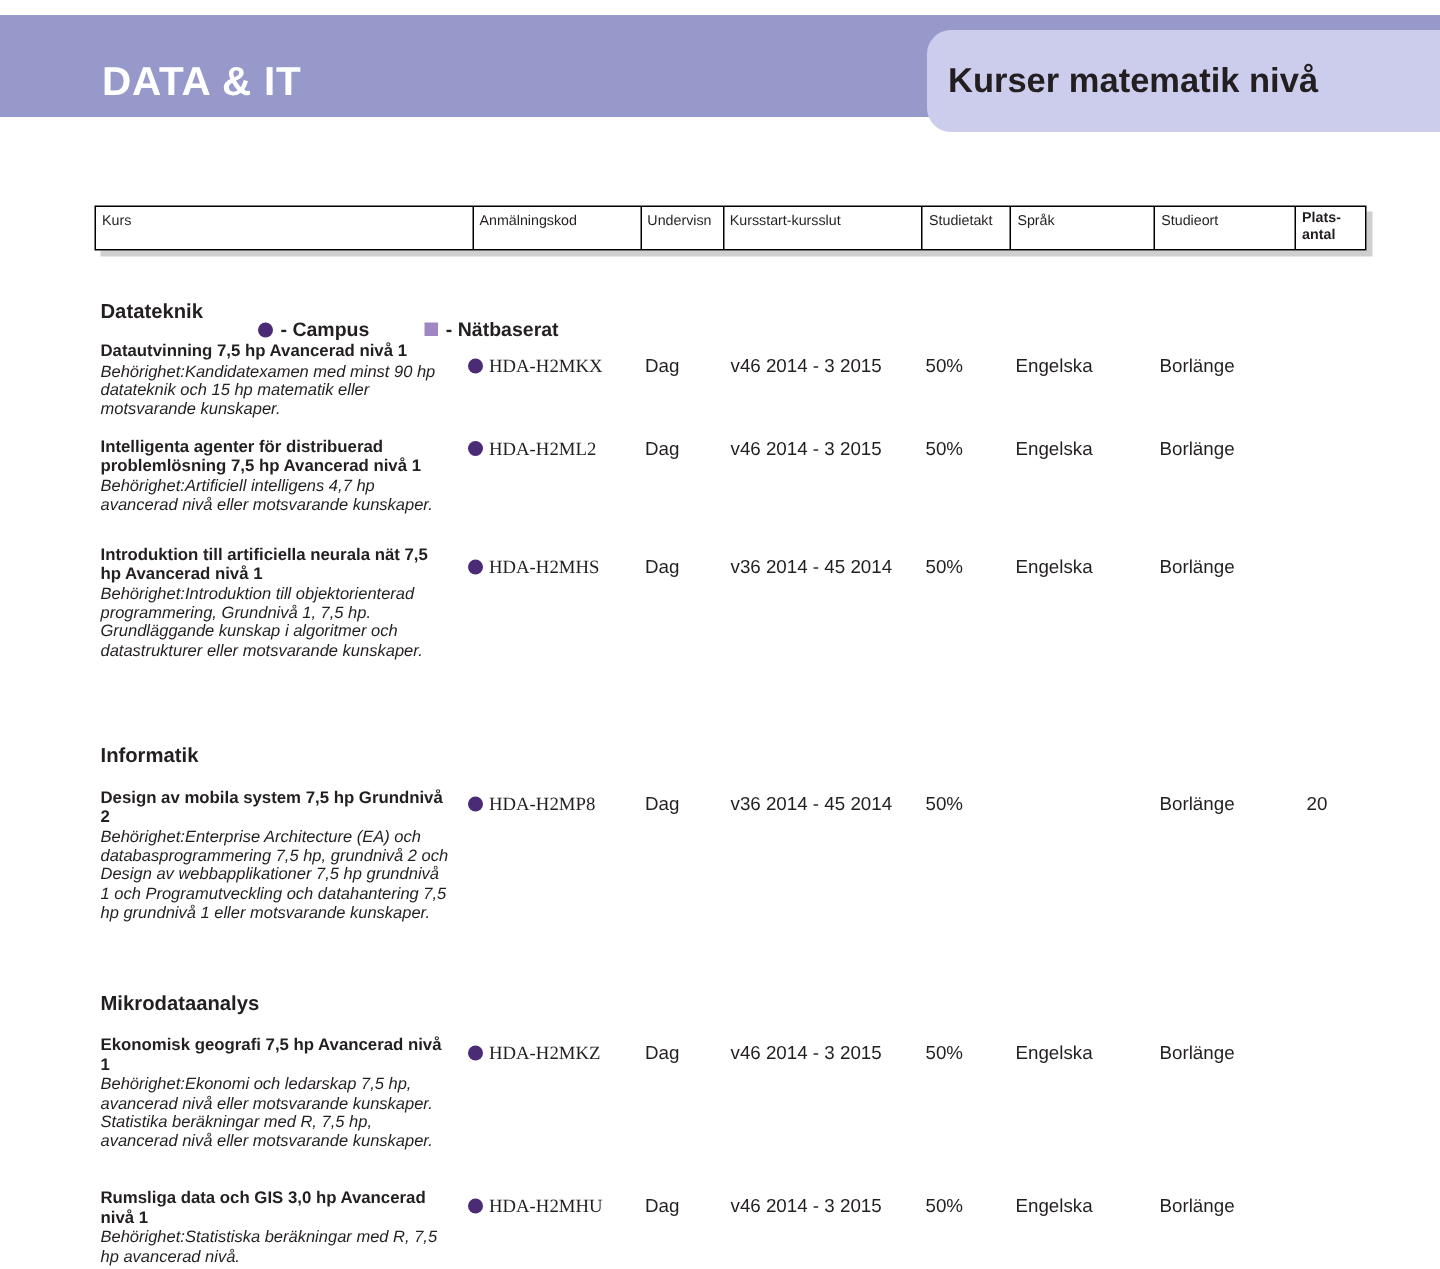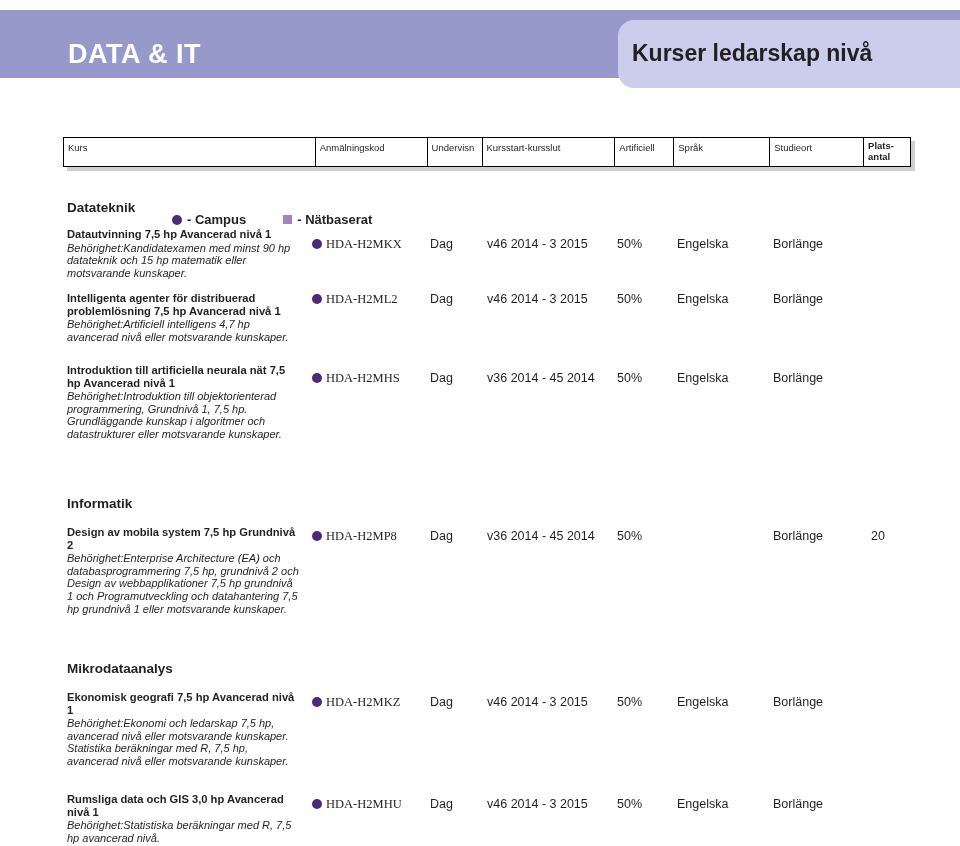--- a/index.html
+++ b/index.html
@@ -187,32 +187,32 @@
   .d-sprak  { width: 96px; }
   .d-ort    { width: 98px; }
   .d-plats  { width: 40px; }
 </style>
 </head>
 <body>
 
 <div class="header-bar">
   <div class="header-title">DATA &amp; IT</div>
   <div class="header-chip">
-    <div class="header-chip-label">Kurser ledarskap nivå</div>
+    <div class="header-chip-label">Kurser matematik nivå</div>
   </div>
 </div>
 
 <div class="col-table-shadow"></div>
 <div class="col-table">
   <div class="col-table-inner">
     <div class="col-cell c-kurs">Kurs</div>
     <div class="col-cell c-anm">Anmälningskod</div>
     <div class="col-cell c-und">Undervisn</div>
     <div class="col-cell c-kurs2">Kursstart-kursslut</div>
-    <div class="col-cell c-takt">Artificiell</div>
+    <div class="col-cell c-takt">Studietakt</div>
     <div class="col-cell c-sprak">Språk</div>
     <div class="col-cell c-ort">Studieort</div>
     <div class="col-cell c-plats" style="white-space:pre-line;">Plats-
 antal</div>
   </div>
 </div>
 
 <div class="content" id="content-root">
     <div class="section-head" style="top: 12px;">Datateknik</div>
     <div class="legend" style="top: 12px; left: 172px;">

